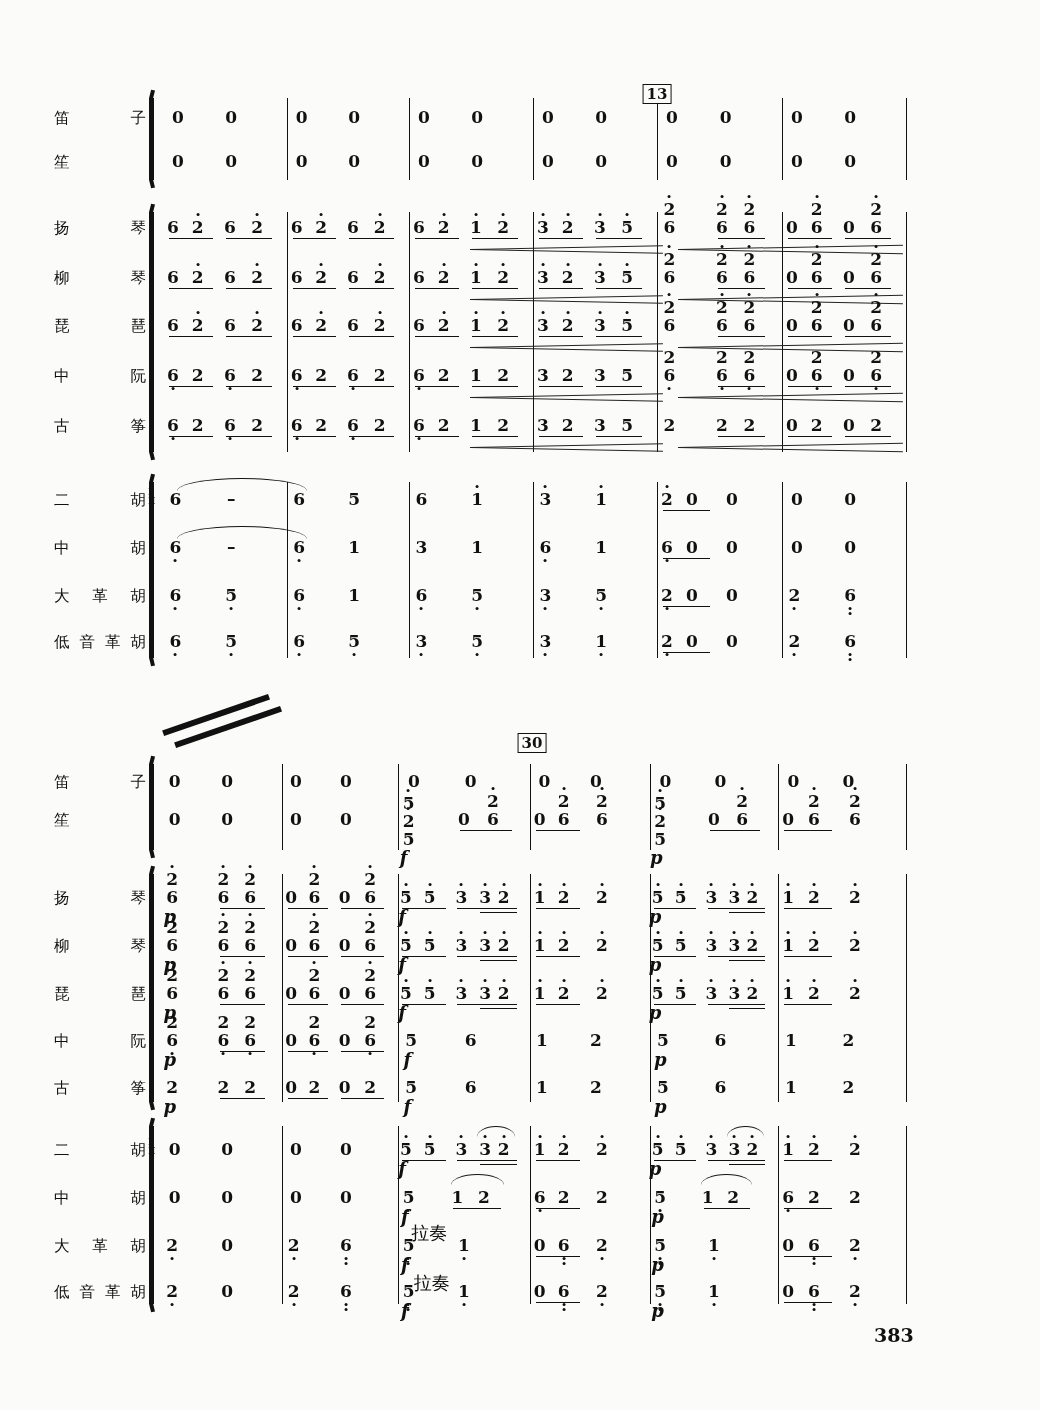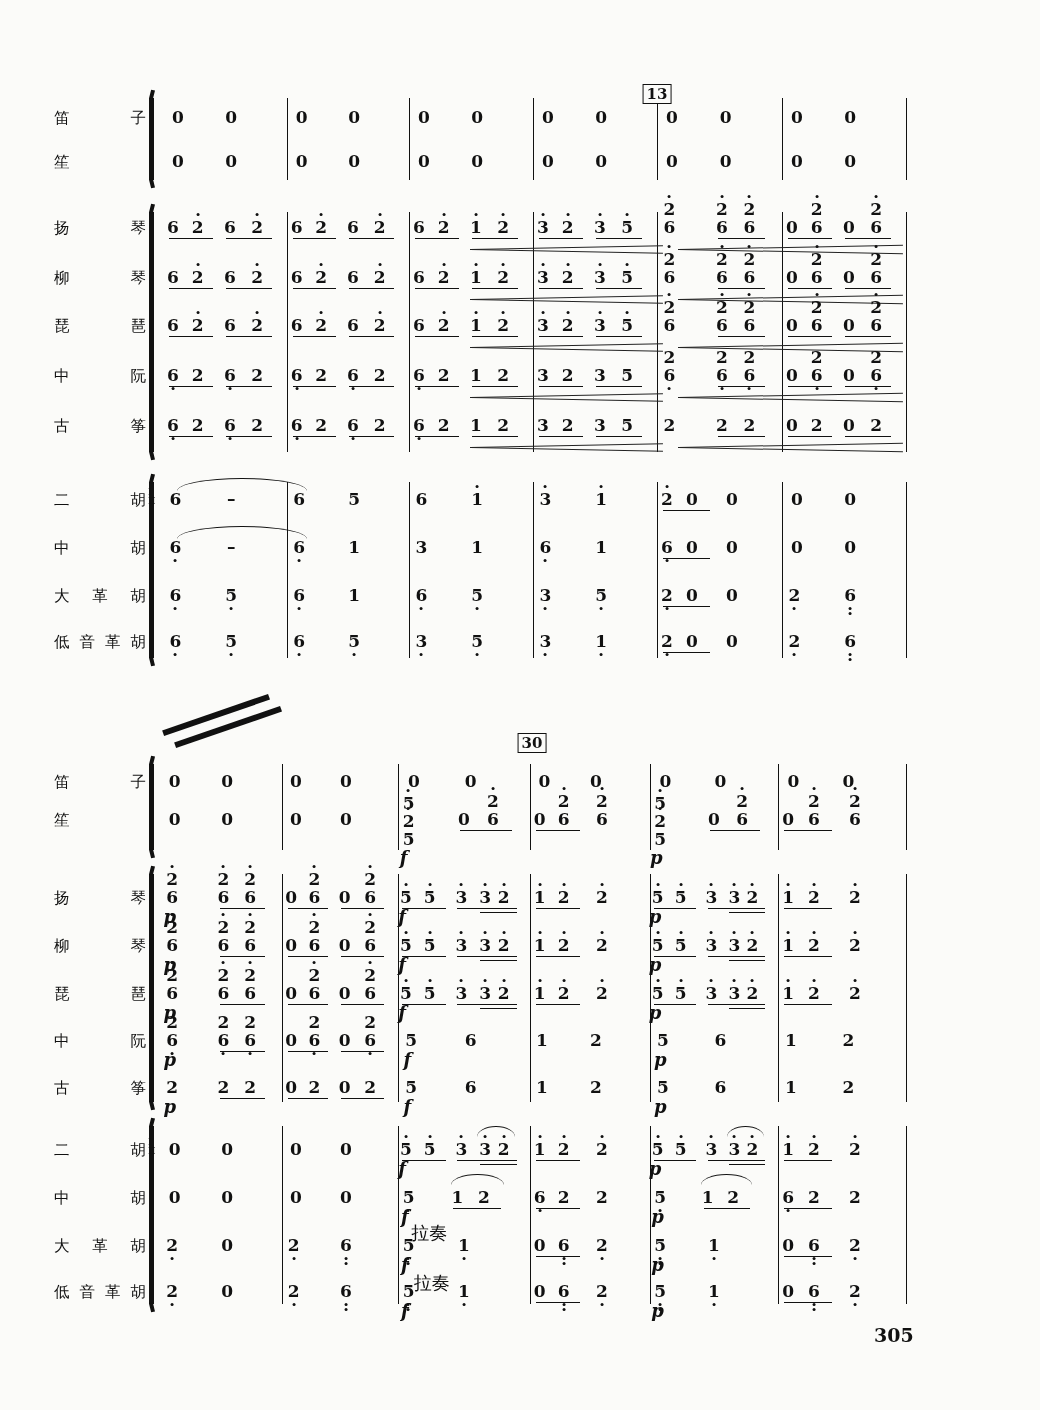--- a/index.html
+++ b/index.html
@@ -1499,14 +1499,14 @@
         <div class="part">2<span class="dot" style="bottom: -6px;"></span></div>
       </div>
       <div class="beam" style="left: 784.4px; width: 47.36px; top: 1301.5px;"></div>
       <div class="rehearsal" style="left: 657px; top: 84px;">13</div>
       <div class="rehearsal" style="left: 532px; top: 733px;">30</div>
     </div>
   <div class="caesura" id="caesura" style="left: 156px; top: 690px;">
     <div class="cl" style="left:4px;top:22px;"></div>
     <div class="cl" style="left:16px;top:34px;"></div>
   </div>
-  <div class="pagenum" style="left:874px;top:1324px;">305</div>
+  <div class="pagenum" style="left:874px;top:1324px;">383</div>
 </div>
 
 </body></html>

